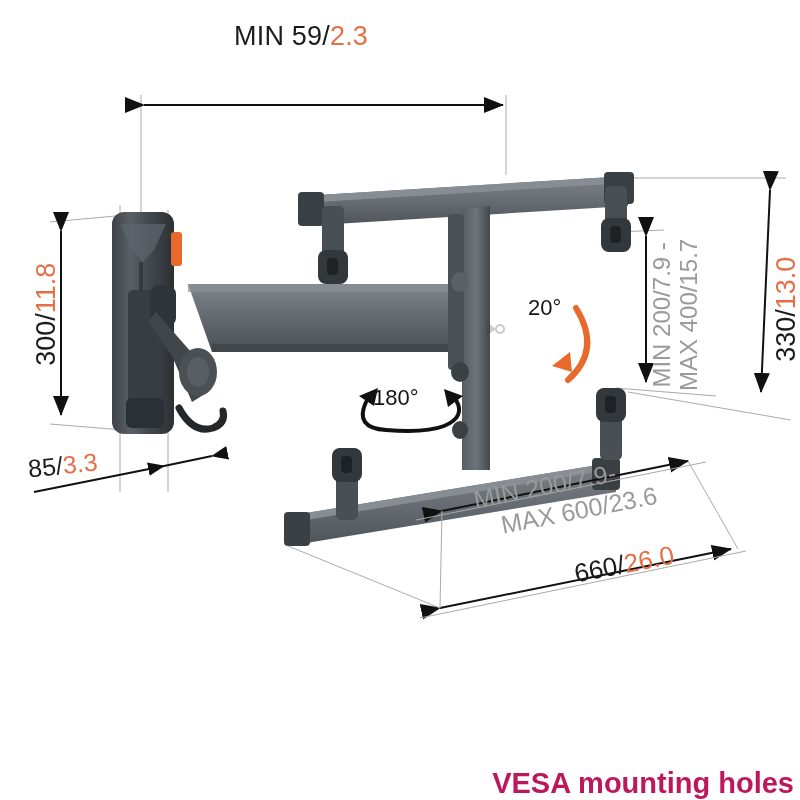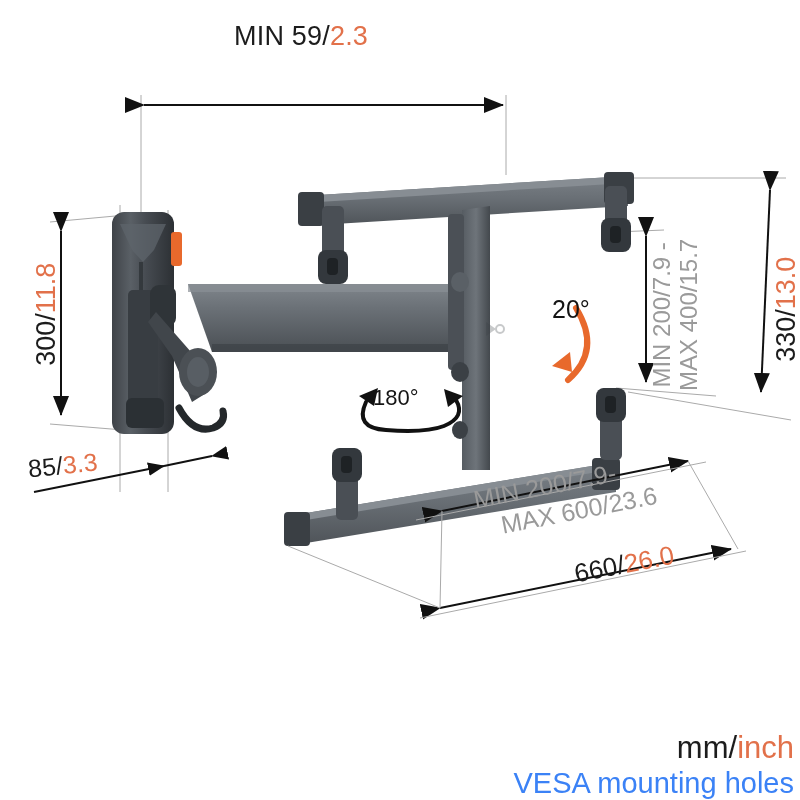--- a/index.html
+++ b/index.html
@@ -37,25 +37,25 @@
              font-size:27px;transform:rotate(-90deg);}
 
   #vesa-h{left:455px;top:485px;font-size:25px;line-height:1.2;
           transform:rotate(-11deg);transform-origin:0 0;}
   #vesa-h .row{display:block;}
   #vesa-h .r2{margin-left:22px;}
 
   #bot-dim{left:556px;top:561px;font-size:26px;
            transform:rotate(-11deg);transform-origin:0 0;}
 
-  #ang20{left:512px;top:296px;font-size:25px;margin-left:24px;}
+  #ang20{left:512px;top:296px;font-size:22px;}
   #ang180{left:357px;top:386px;font-size:22px;}
 
   #legend-units{right:22px;top:730px;position:absolute;font-size:31px;text-align:right;}
-  #legend-vesa{right:22px;top:767px;position:absolute;font-size:29px;color:#3b82f6;text-align:center;}
+  #legend-vesa{right:22px;top:767px;position:absolute;font-size:29px;color:#be185d;text-align:center;font-weight:bold;}
 </style>
 </head>
 <body>
 
 <div id="stage">
 
   <svg id="draw" viewBox="0 0 800 800">
     <defs>
       <marker id="ah" markerWidth="11" markerHeight="11" refX="9.5" refY="4" orient="auto">
         <path d="M0,0 L10,4 L0,8 z" fill="#111"></path>
@@ -240,19 +240,16 @@
     <span class="row r2">MAX 600/23.6</span>
   </div>
 
   <div class="lbl" id="bot-dim">
     <span class="mm">660/</span><span class="inch">26.0</span>
   </div>
 
   <div class="lbl deg" id="ang20">20°</div>
   <div class="lbl deg" id="ang180">180°</div>
 
-  <div id="legend-units">
-    <span class="mm">mm</span><span class="mm">/</span><span class="inch">inch</span>
-  </div>
 
   <div id="legend-vesa">VESA mounting holes</div>
 
 </div>
 
 </body></html>

